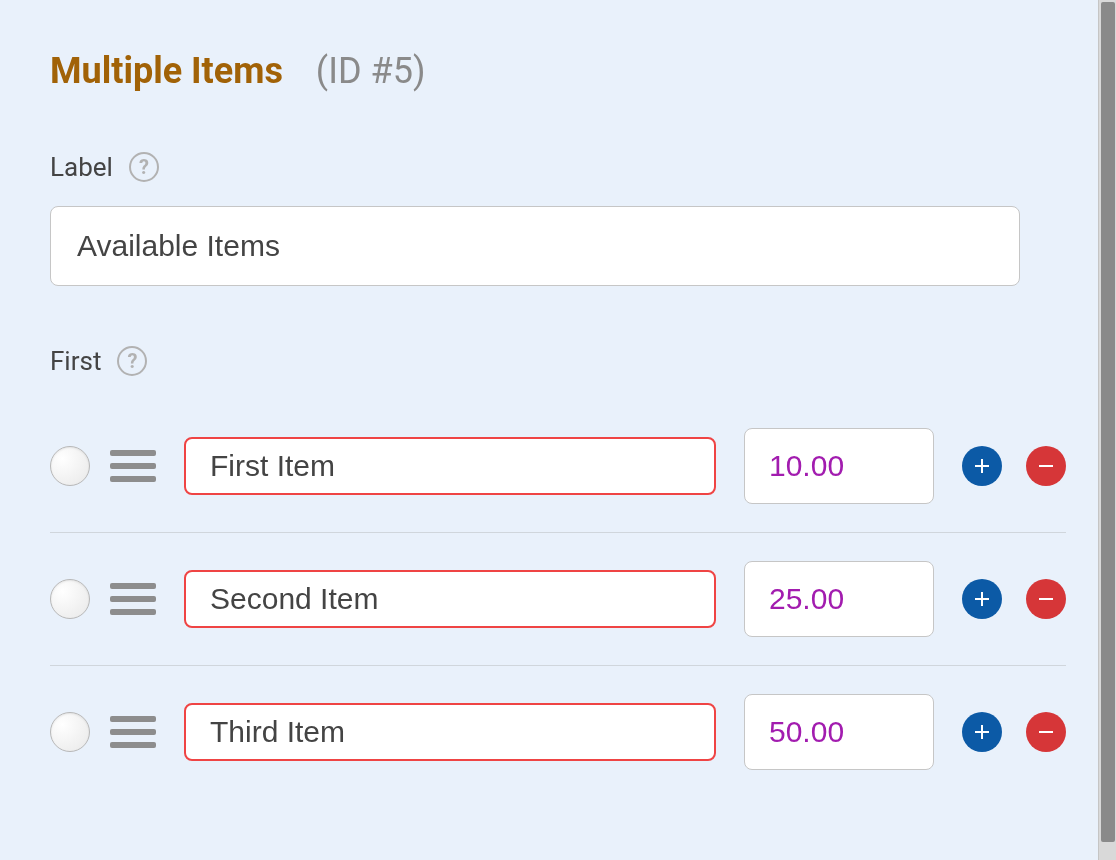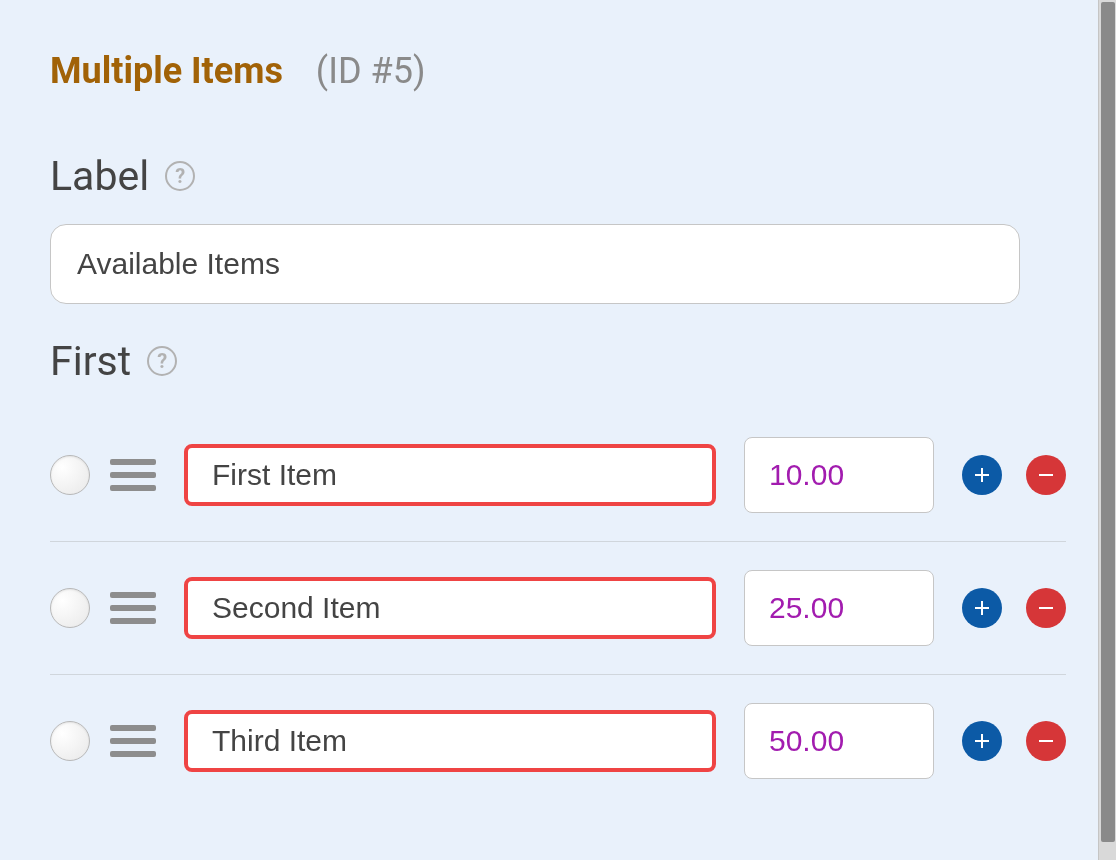--- a/index.html
+++ b/index.html
@@ -49,21 +49,21 @@
       font-weight: 400;
       margin-left: 24px;
     }
     .field-label-row {
       display: flex;
       align-items: center;
       gap: 16px;
       margin-bottom: 24px;
     }
     .field-label {
-      font-size: 41px;
+      font-size: 26px;
       color: #444;
     }
     .help-icon {
       width: 30px;
       height: 30px;
       border: 2px solid #b2b2b2;
       border-radius: 50%;
       display: flex;
       align-items: center;
       justify-content: center;
@@ -73,22 +73,22 @@
       cursor: pointer;
     }
     .text-input {
       width: 100%;
       max-width: 970px;
       padding: 22px 26px;
       font-size: 30px;
       color: #444;
       background: #fff;
       border: 1px solid #c6c6c6;
-      border-radius: 16px;
-      margin-bottom: 33px;
+      border-radius: 8px;
+      margin-bottom: 60px;
     }
     .items-section {
       margin-top: 4px;
     }
     .item-row {
       display: flex;
       align-items: center;
       gap: 16px;
       padding: 28px 0;
       border-bottom: 1px solid #d0d6dc;
@@ -121,21 +121,21 @@
       height: 6px;
       background: #8d8d8d;
       border-radius: 2px;
     }
     .item-name-input {
       flex: 1;
       padding: 10px 24px;
       font-size: 30px;
       color: #444;
       background: #fff;
-      border: 4px solid #ef4444;
+      border: 2px solid #ef4444;
       border-radius: 8px;
       min-width: 0;
       margin-left: 12px;
     }
     .item-price-input {
       width: 190px;
       padding: 20px 24px;
       font-size: 30px;
       color: #a21caf;
       background: #fff;

